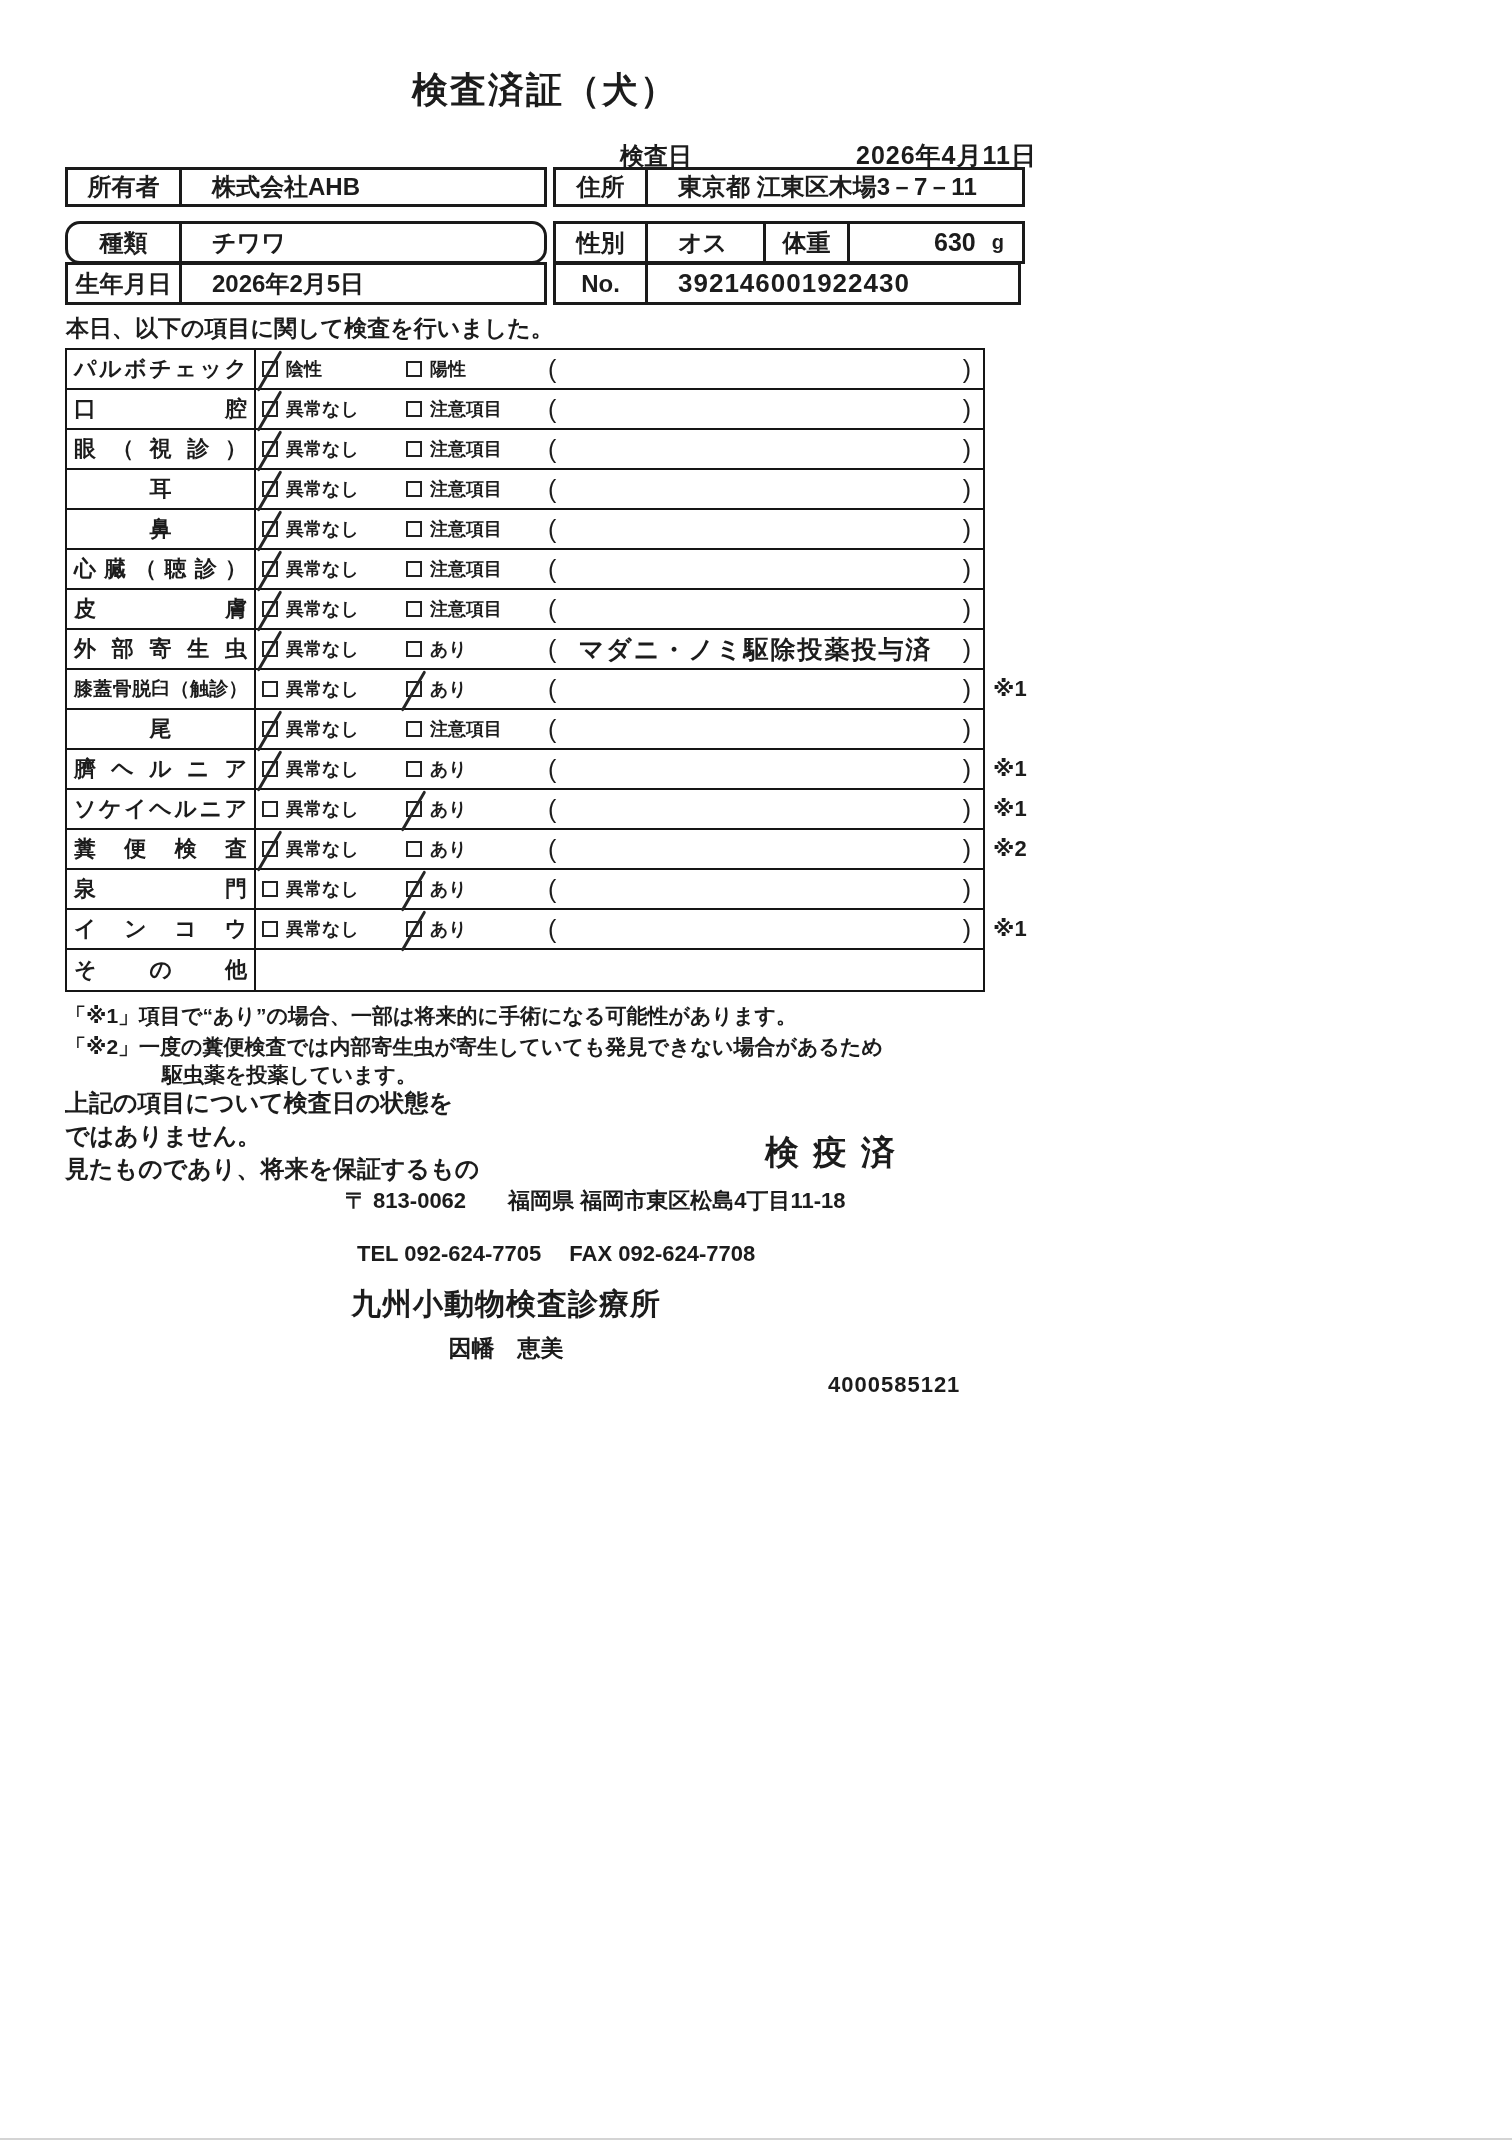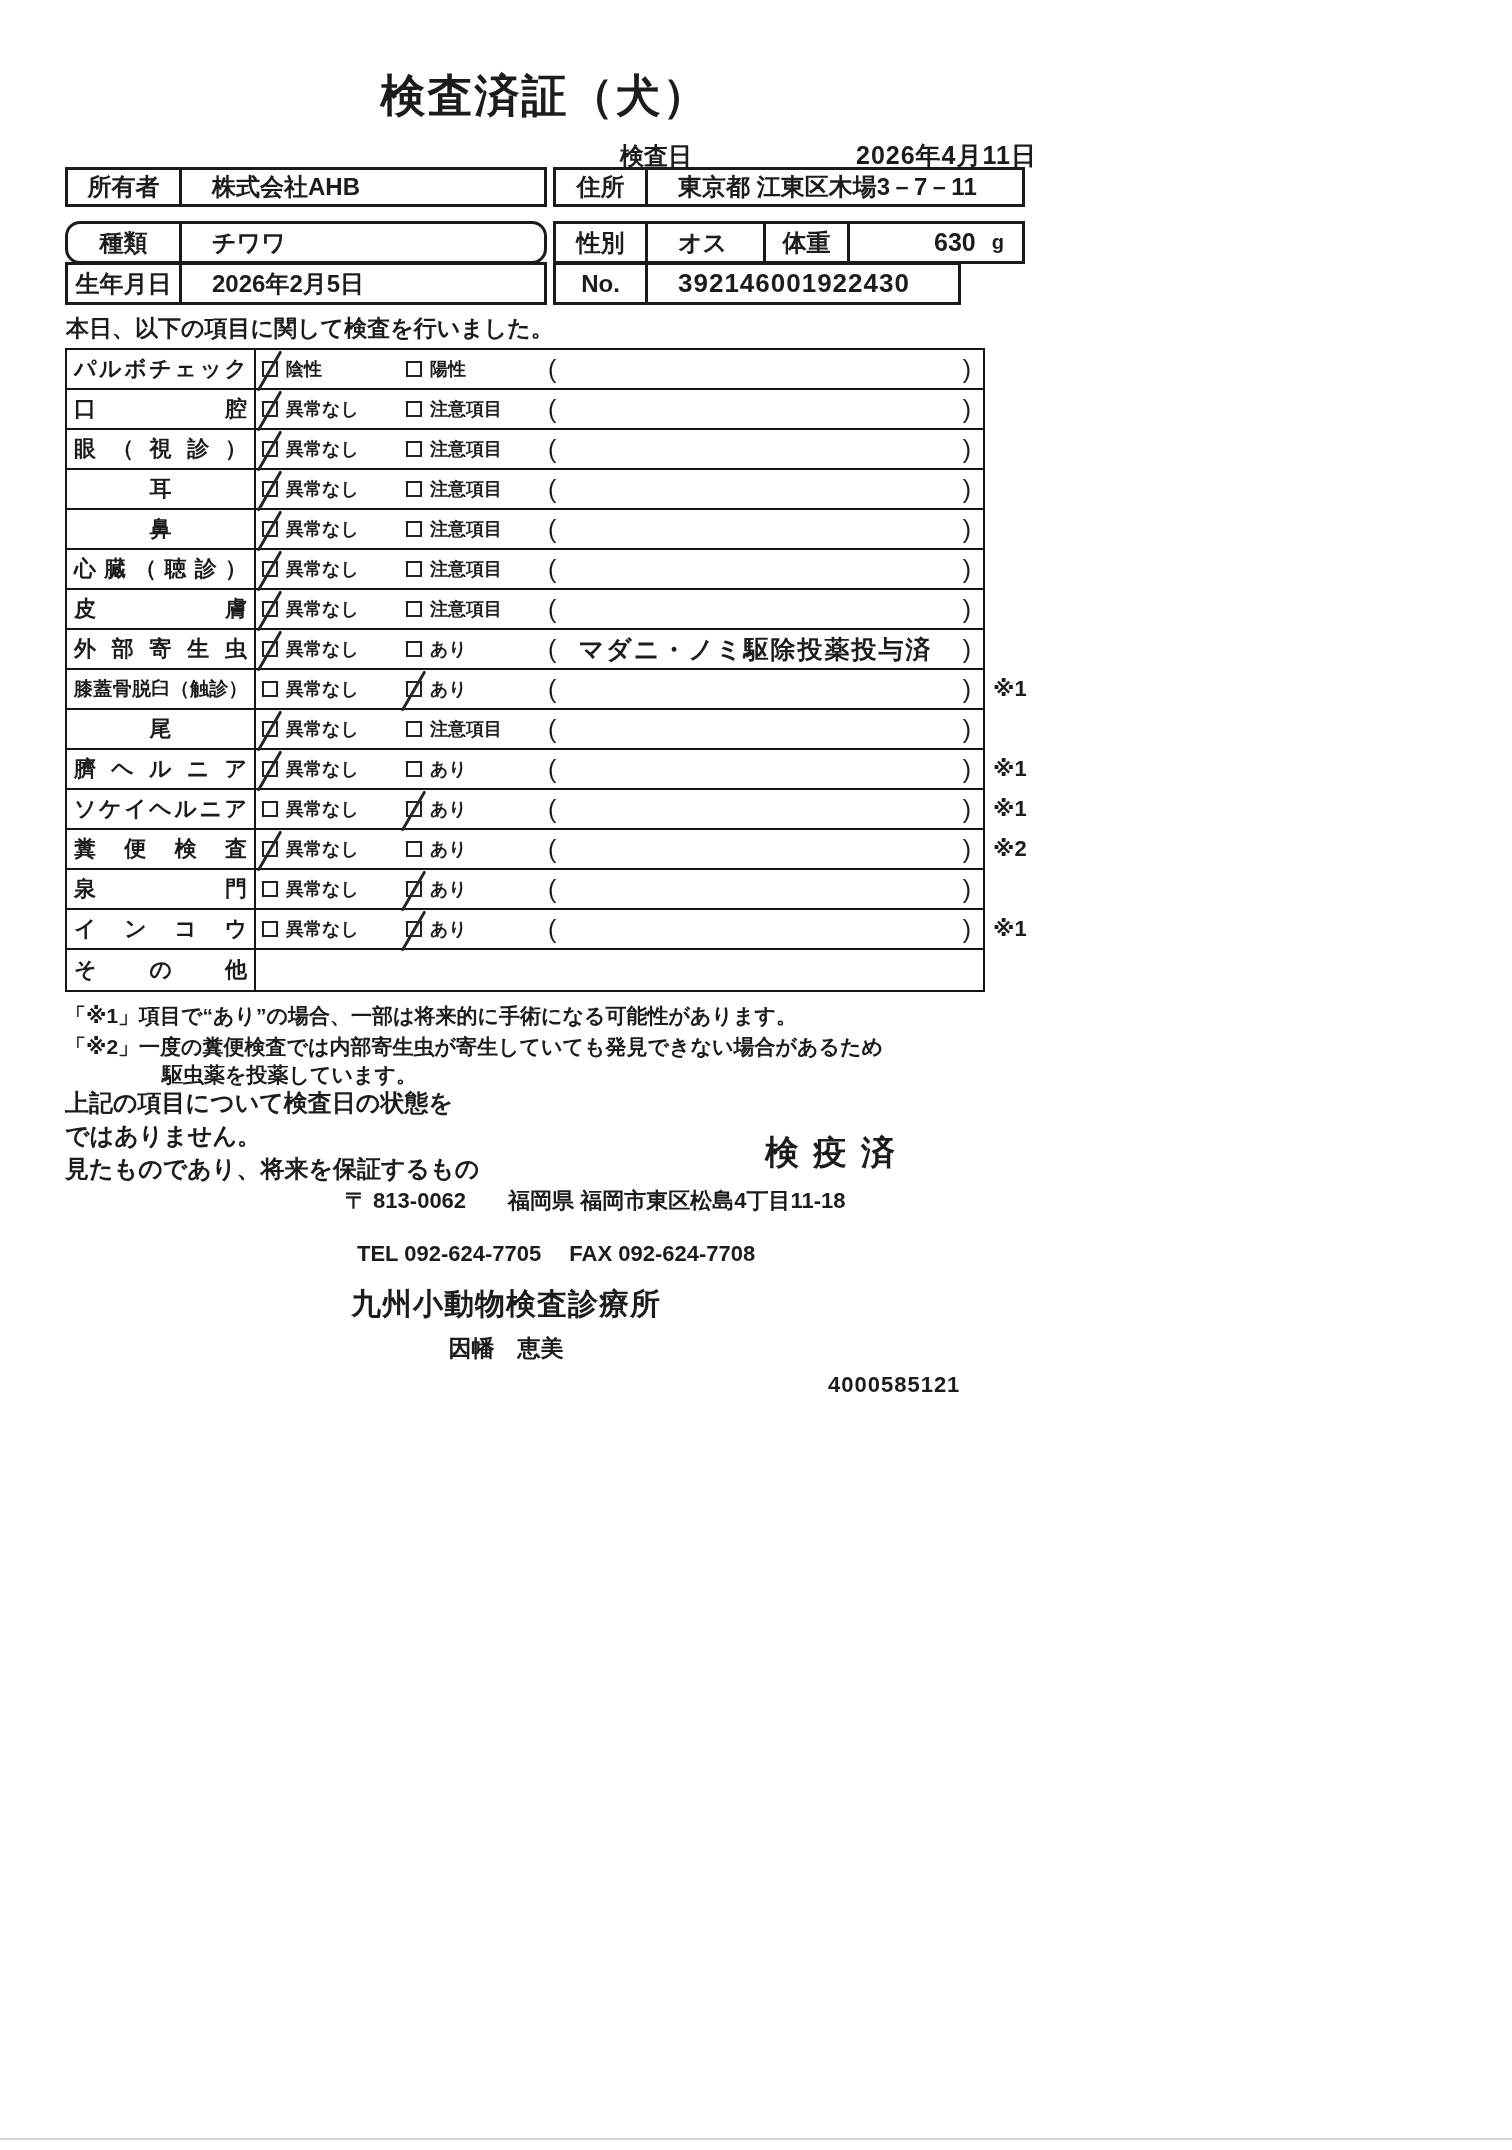--- a/index.html
+++ b/index.html
@@ -5,21 +5,21 @@
   * { margin:0; padding:0; box-sizing:border-box; }
   html,body { background:#ffffff; }
   .page {
     position:relative; width:1512px; height:2150px; background:#ffffff;
     color:#1c1c1c; font-family:"Liberation Sans","DejaVu Sans",sans-serif;
     overflow:hidden;
   }
   .abs { position:absolute; }
 
   .title { top:66px; left:65px; width:960px; text-align:center;
-           font-size:45px; font-weight:700; letter-spacing:2px; }
+           font-size:36px; font-weight:700; letter-spacing:2px; }
 
   .date-label { top:140px; left:620px; font-size:24px; font-weight:600; }
   .date-value { top:139px; left:856px; font-size:25px; font-weight:600; letter-spacing:1px; }
 
   .info-box { position:absolute; border:3px solid #1a1a1a; display:flex; align-items:stretch; background:#fff; }
   .info-cell { display:flex; align-items:center; font-size:24px; font-weight:600; overflow:hidden; white-space:nowrap; }
   .info-cell.lab { justify-content:center; border-right:3px solid #1a1a1a; flex:none; }
   .info-cell.val { padding-left:10px; flex:1;margin-left:20px; }
   .info-cell.num { font-size:26px; letter-spacing:1px; }
   .weight-cell { flex:1; display:flex; align-items:center; justify-content:flex-end; padding-right:18px; font-size:25px; font-weight:600; }
@@ -101,21 +101,21 @@
     <div class="weight-cell">
       <span>630</span>
       <span class="weight-unit">g</span>
     </div>
   </div>
 
   <div class="info-box" style="top:262px; left:65px; width:482px; height:43px;">
     <div class="info-cell lab" style="width:114px;">生年月日</div>
     <div class="info-cell val">2026年2月5日</div>
   </div>
-  <div class="info-box" style="top:262px; left:553px; width:408px; height:43px;">
+  <div class="info-box" style="top:262px; left:553px; width:468px; height:43px;">
     <div class="info-cell lab" style="width:92px;">No.</div>
     <div class="info-cell val num">392146001922430</div>
   </div>
 
   <div class="abs intro">本日、以下の項目に関して検査を行いました。</div>
 
   <div class="abs check-table">
       <div class="check-row">
       <div class="cl-label">
         <span class="cl-label-text">パルボチェック</span>

